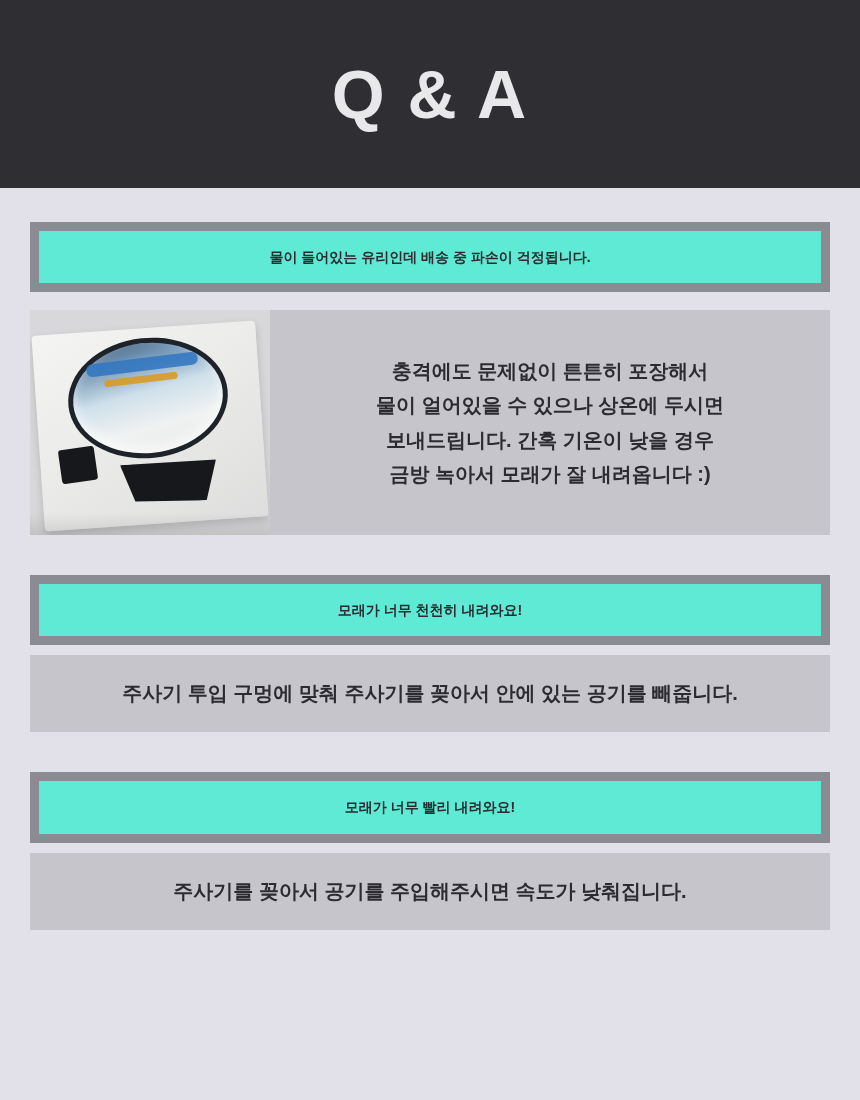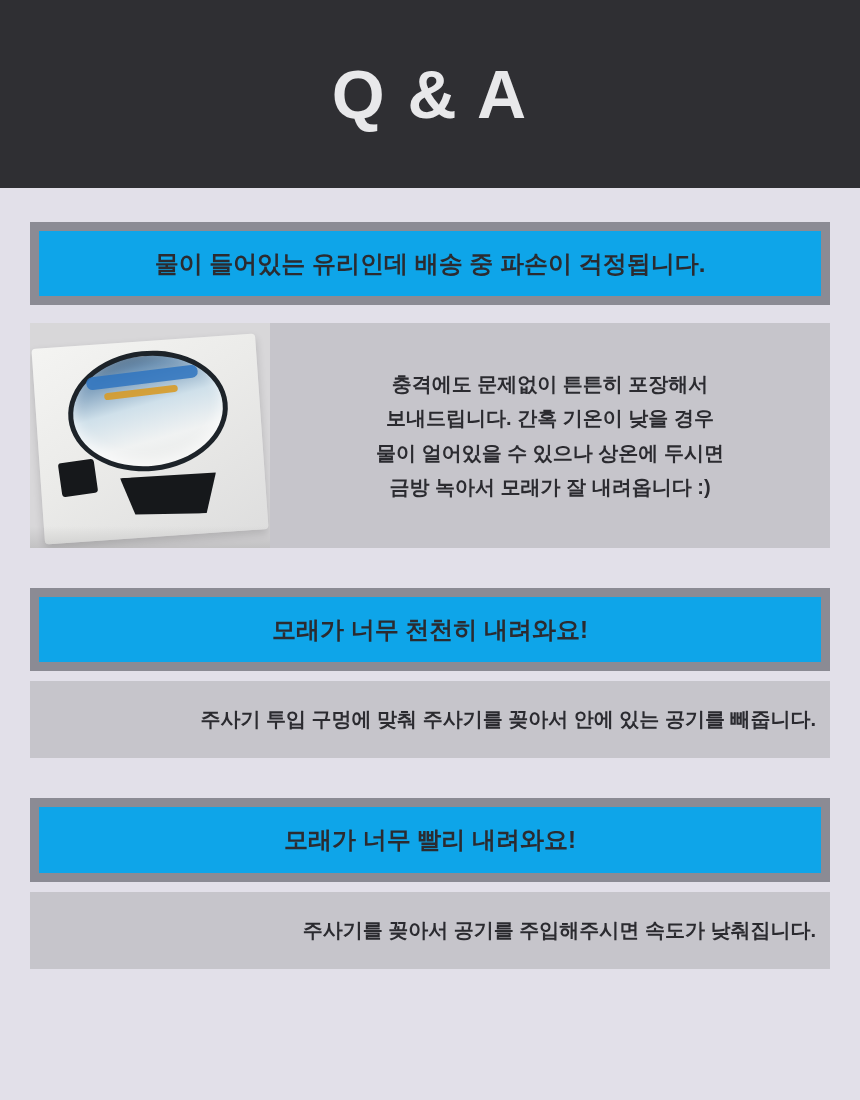--- a/index.html
+++ b/index.html
@@ -38,45 +38,44 @@
     line-height: 1;
   }
 
   
   .content {
     padding: 34px 30px 0 30px;
   }
 
   
   .question {
-    background: #0ea5e9;
+    background: #5eead4;
     border: 9px solid #8b8b94;
     box-sizing: border-box;
     padding: 17px 10px;
     text-align: center;
     color: #2b2b30;
-    font-size: 24px;
+    font-size: 14px;
     font-weight: bold;
     line-height: 1.3;
   }
 
   
   .answer {
     background: #c6c5cb;
     box-sizing: border-box;
     padding: 22px 14px;
     text-align: center;
     color: #2b2b30;
     font-size: 20px;
     font-weight: bold;
     line-height: 1.65;
   }
   .answer .line {
     display: block;
-    text-align: right;
   }
 
   
   .answer-row {
     display: flex;
     align-items: stretch;
     margin-top: 18px;
   }
   .photo {
     width: 240px;
@@ -197,22 +196,22 @@
         <div class="foam"></div>
         <div class="glass"></div>
         <div class="glass-stripe"></div>
         <div class="glass-stripe2"></div>
         <div class="cut-left"></div>
         <div class="cut-bottom"></div>
         <div class="shadow"></div>
       </div>
       <div class="answer-text">
         <span class="line">충격에도 문제없이 튼튼히 포장해서</span>
+        <span class="line">물이 얼어있을 수 있으나 상온에 두시면</span>
         <span class="line">보내드립니다. 간혹 기온이 낮을 경우</span>
-        <span class="line">물이 얼어있을 수 있으나 상온에 두시면</span>
         <span class="line">금방 녹아서 모래가 잘 내려옵니다 :)</span>
       </div>
     </div>
 
     <div class="gap-lg"></div>
 
     <div class="question">모래가 너무 천천히 내려와요!</div>
     <div class="gap-sm"></div>
     <div class="answer">
       <span class="line">주사기 투입 구멍에 맞춰 주사기를 꽂아서 안에 있는 공기를 빼줍니다.</span>

